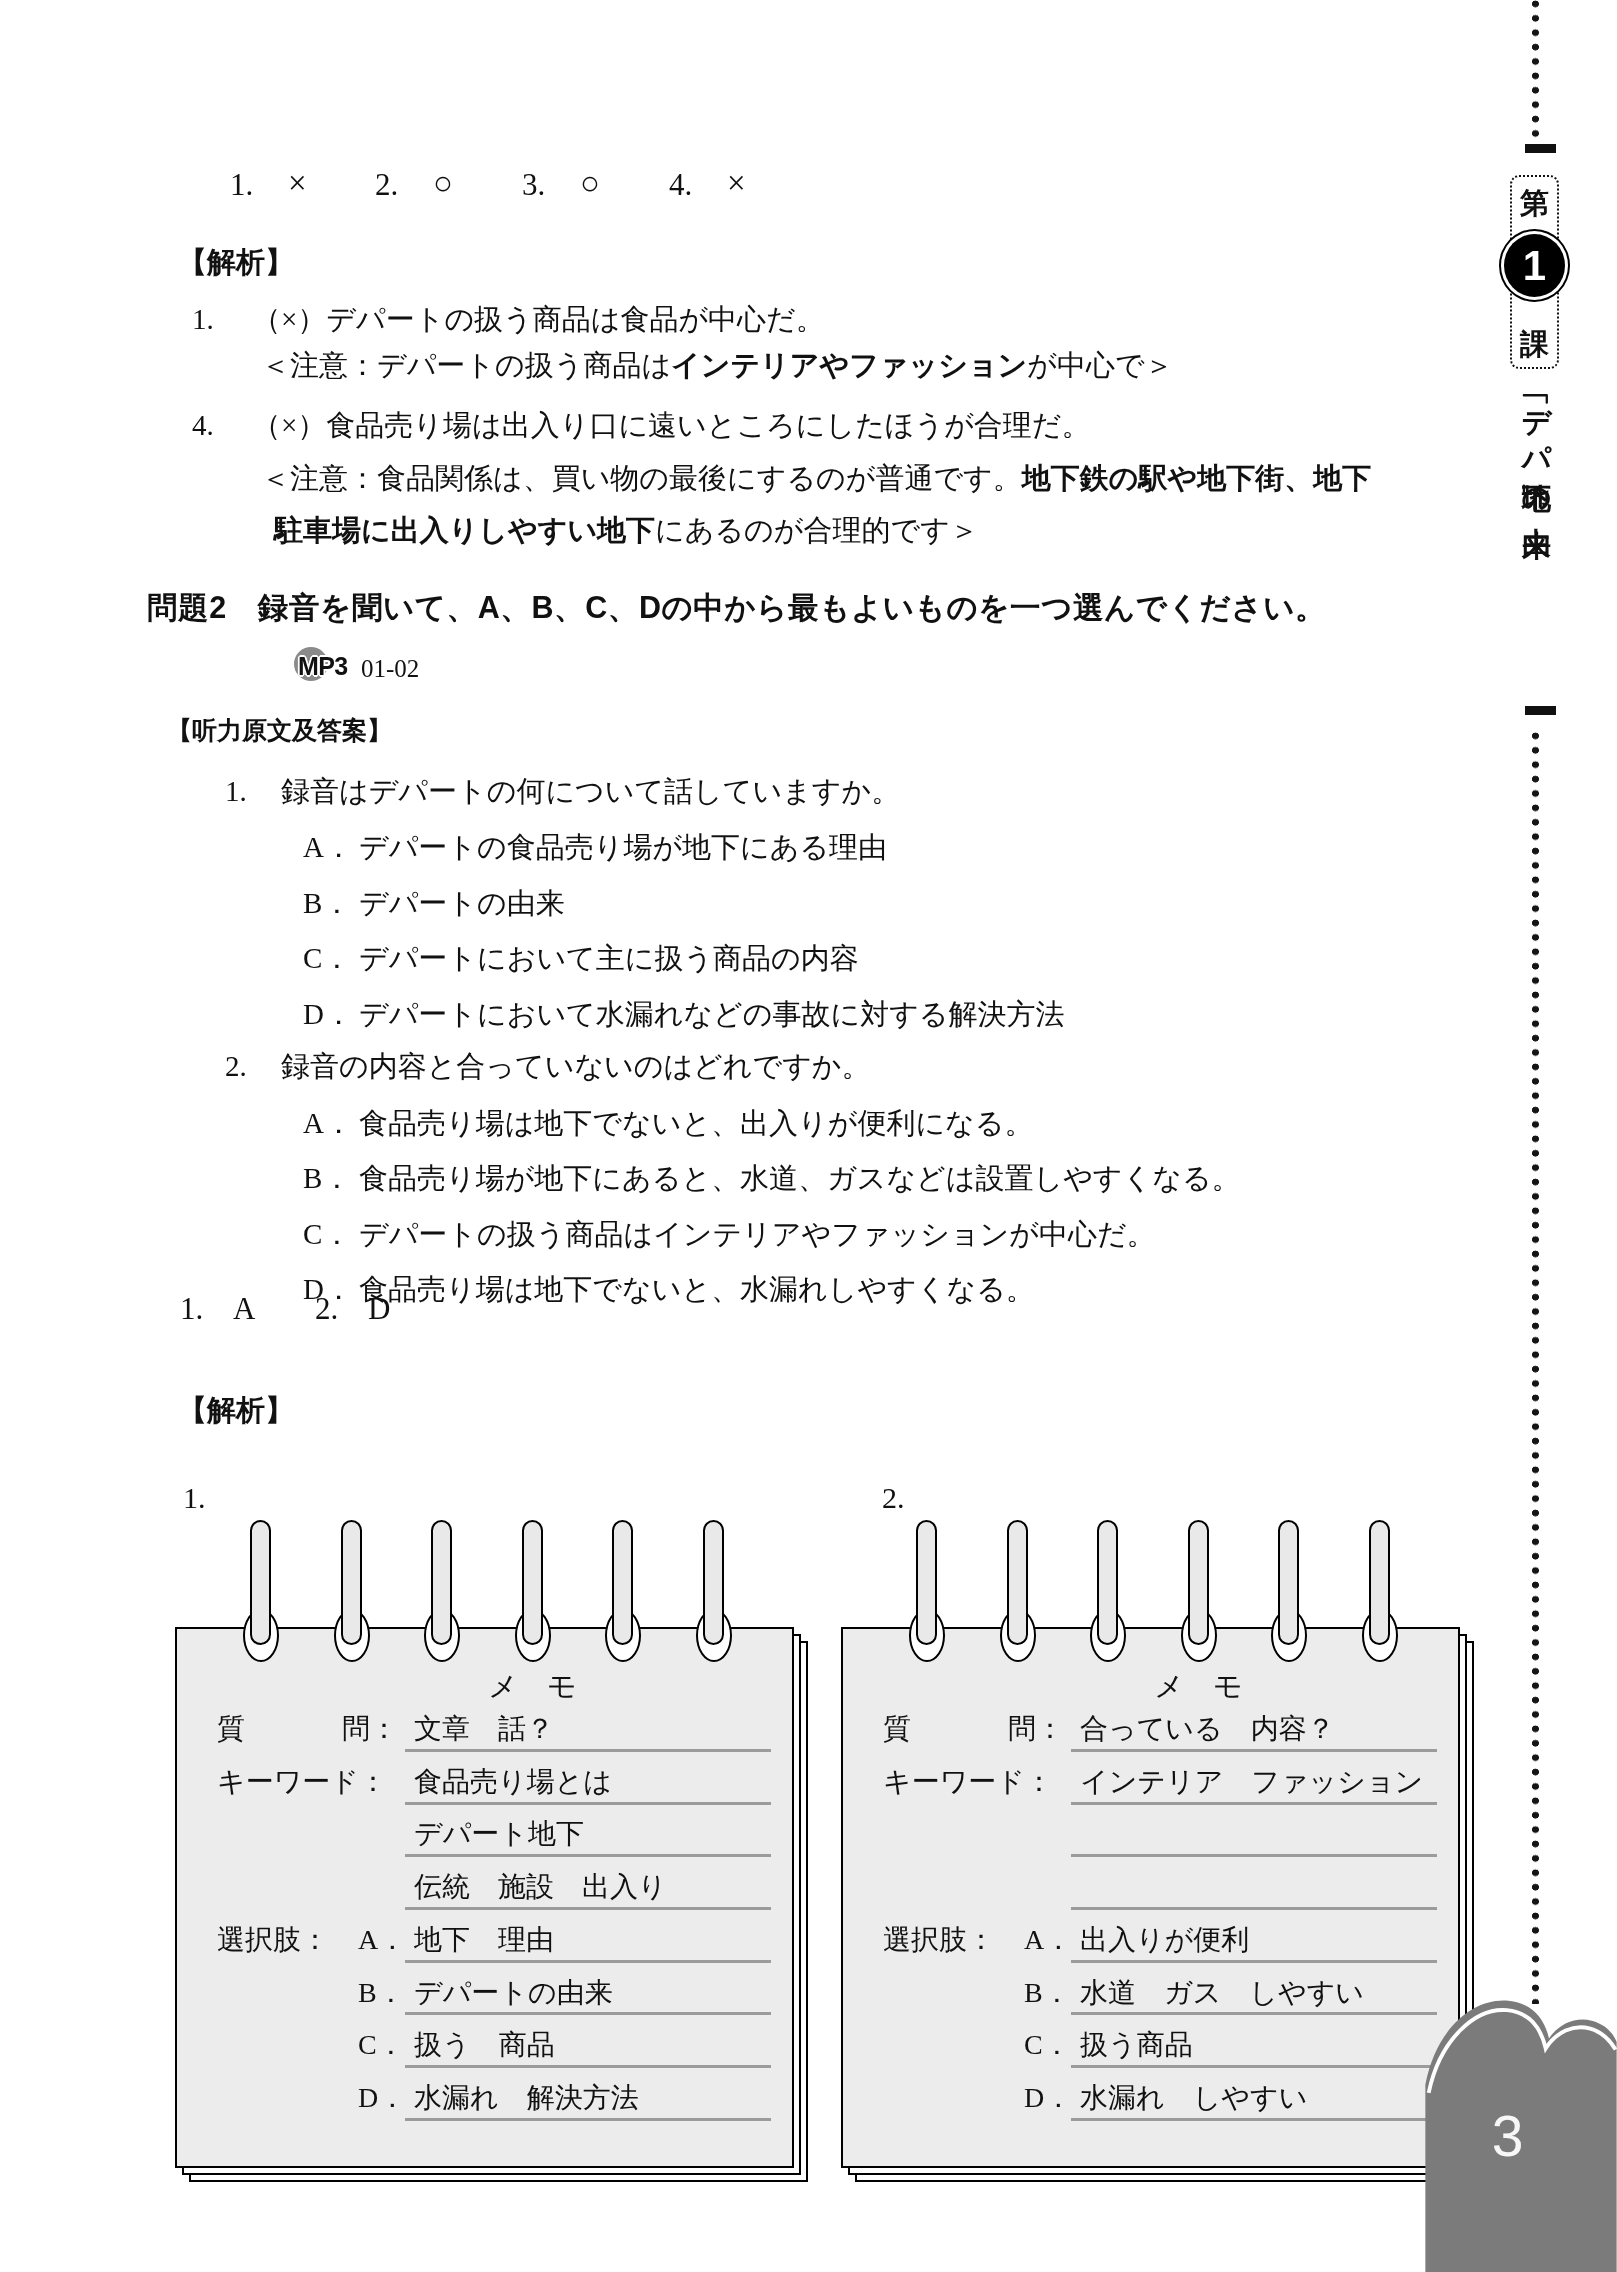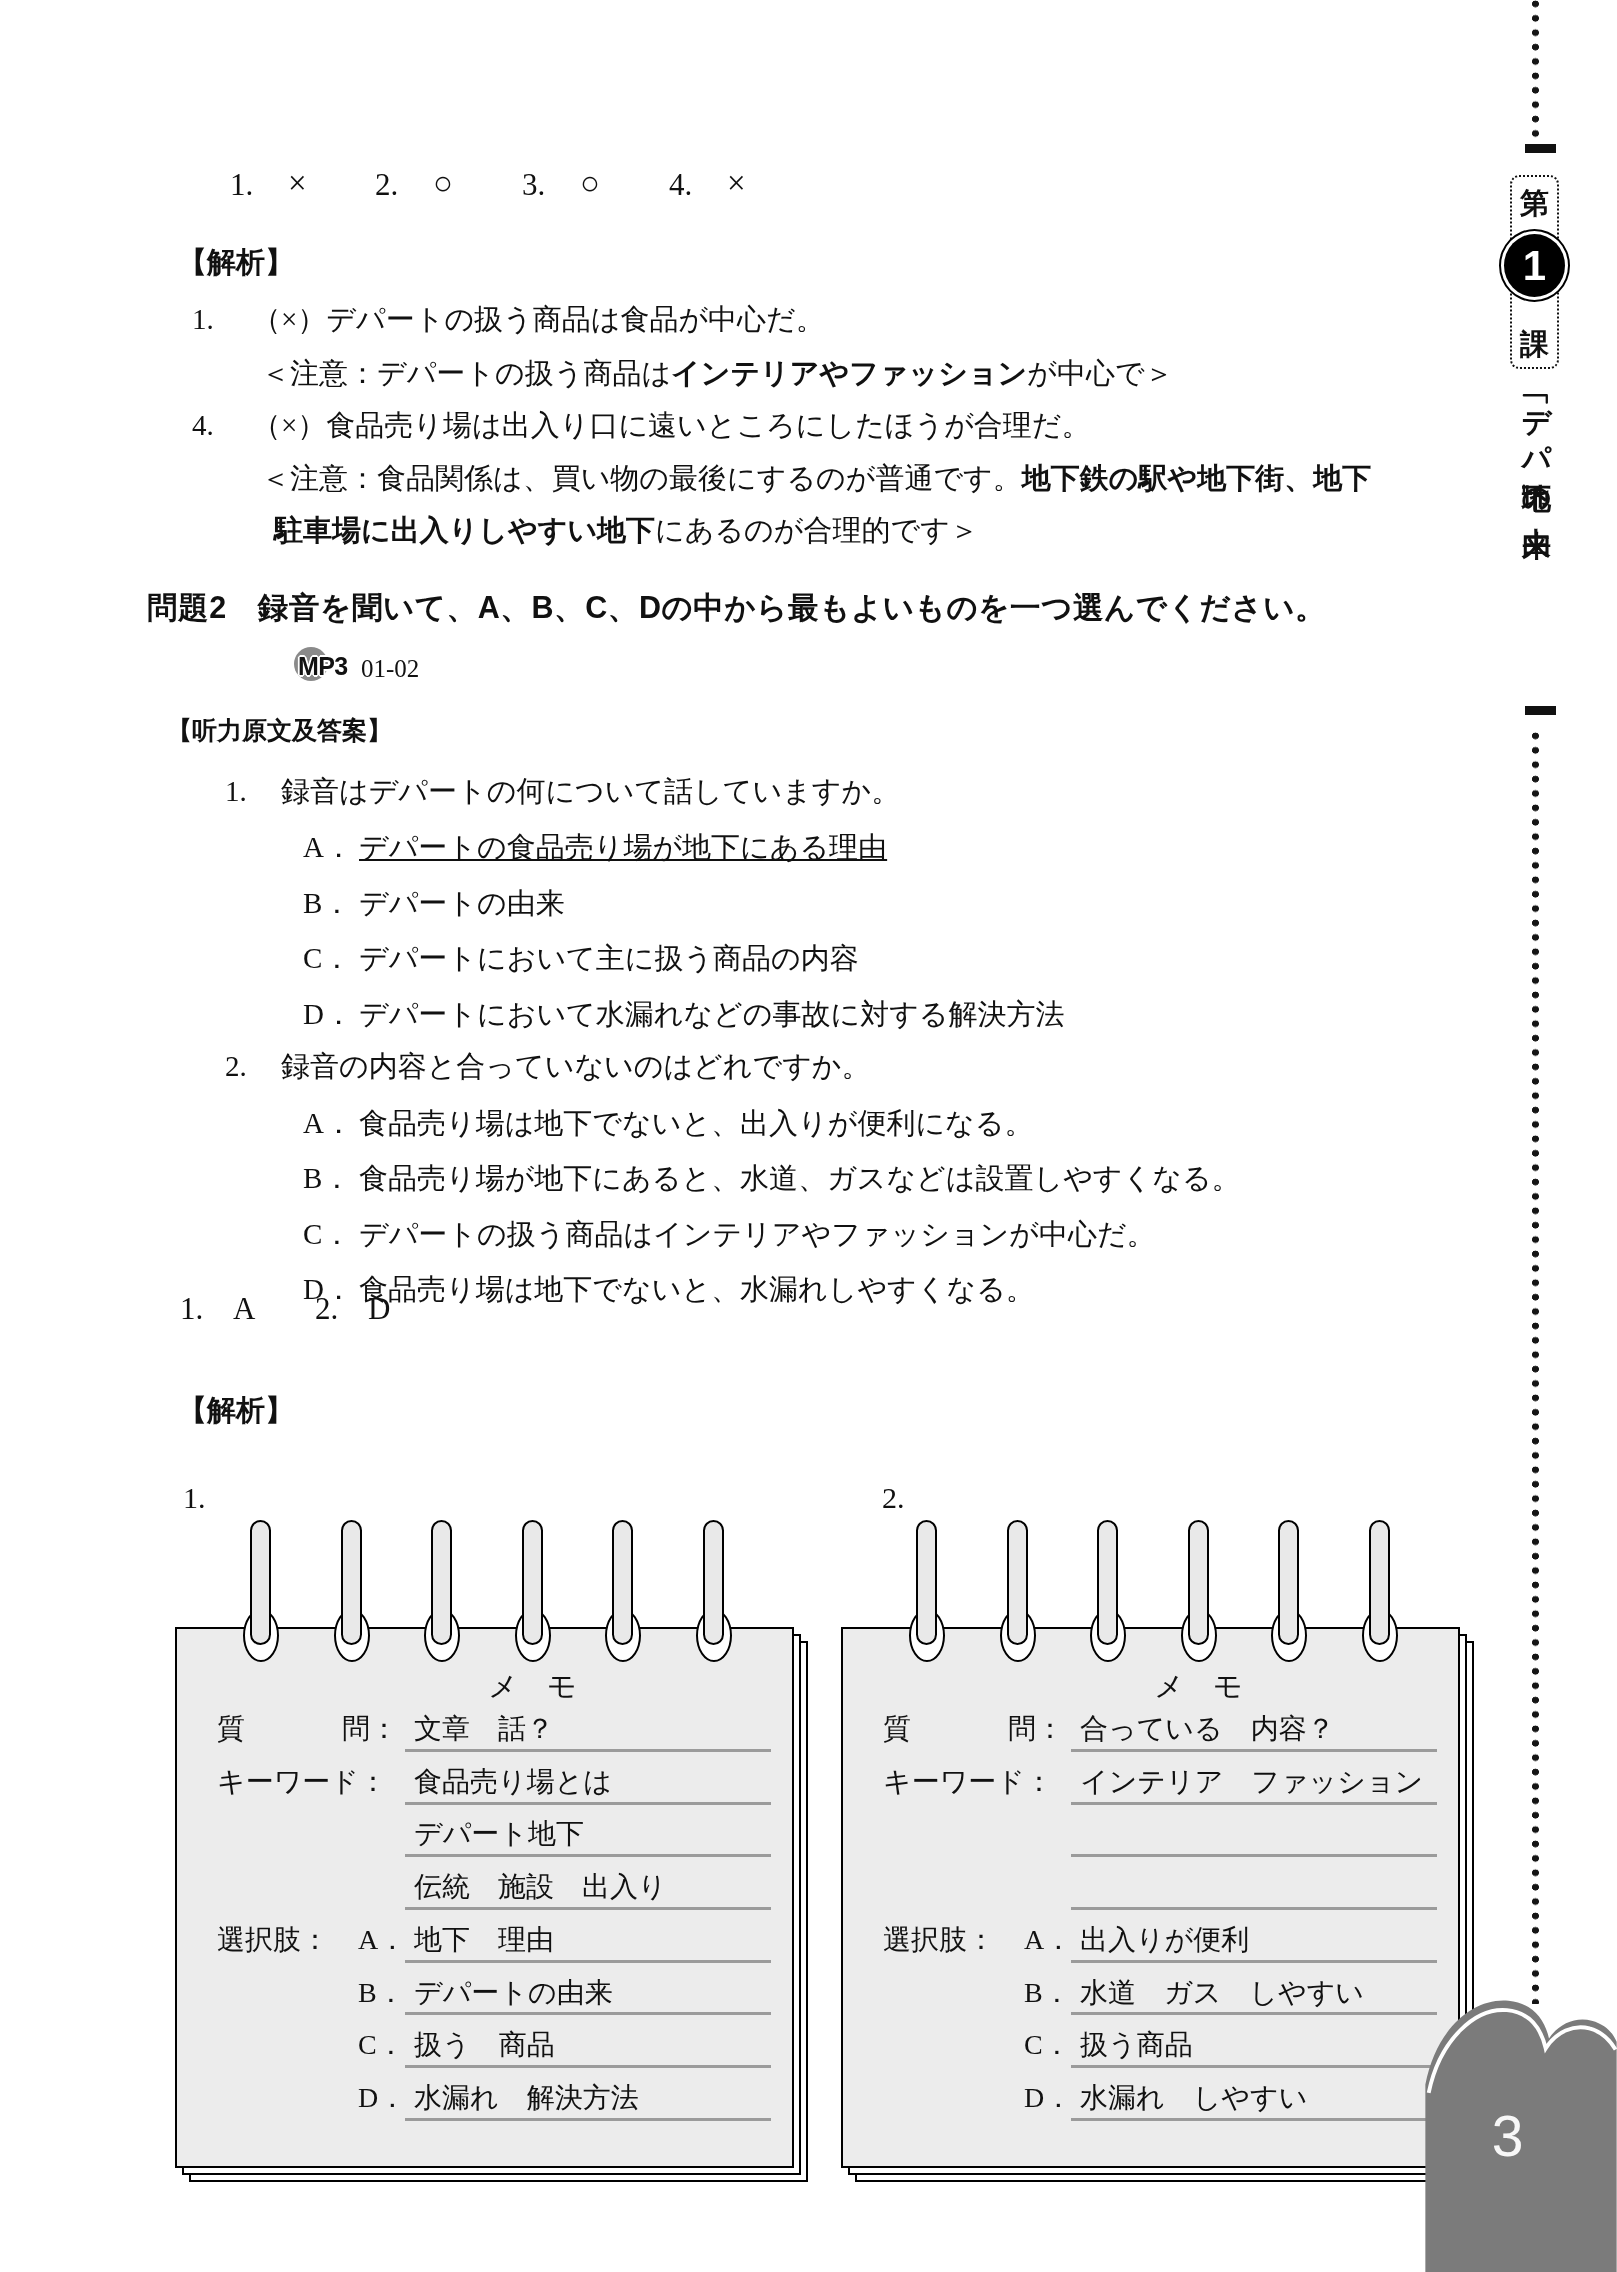--- a/index.html
+++ b/index.html
@@ -20,40 +20,40 @@
   #ansrow .n2{left:522px;} #ansrow .m2{left:580px;}
   #ansrow .n3{left:669px;} #ansrow .m3{left:727px;}
   #ansrow span{position:absolute;top:0;}
   #ansrow .mark{font-size:33px;top:-2.2px;}
 
   
   #kaiseki1{top:243px;left:178px;font-size:29px;}
   .bodyrow{font-size:29px;}
   .inum{display:inline-block;width:60px;}
   #it1{top:300px;left:192px;}
-  #it1n{top:354px;left:261px;}
+  #it1n{top:346px;left:261px;}
   #it4{top:406px;left:192px;}
   #it4n{top:459px;left:261px;}
   #it4n2{top:511px;left:274px;}
 
   
   #mondai2{top:588px;left:147px;font-size:30.5px;letter-spacing:0.6px;}
   #mp3circle{top:647px;left:294px;width:34px;height:34px;border-radius:50%;background:#8a8a8a;}
   #mp3label{top:652px;left:298px;font-size:25px;letter-spacing:-0.6px;
     text-shadow:-1.7px 0 0 #fff,1.7px 0 0 #fff,0 -1.7px 0 #fff,0 1.7px 0 #fff,-1.1px -1.1px 0 #fff,1.1px 1.1px 0 #fff,-1.1px 1.1px 0 #fff,1.1px -1.1px 0 #fff;}
   #mp3track{top:655px;left:361px;font-size:25px;}
 
   
   #listenhdr{top:714px;left:167px;font-size:25px;}
   .qrow .inum2{display:inline-block;width:56px;}
   #q1{top:772px;left:225px;}
   #q2{top:1047px;left:225px;}
   .opt{left:303px;}
   .olet{display:inline-block;width:56px;}
-  #q1o0{top:828px;text-decoration:underline;} #q1o1{top:884px;} #q1o2{top:939px;} #q1o3{top:995px;}
+  #q1o0{top:828px;} #q1o1{top:884px;} #q1o2{top:939px;} #q1o3{top:995px;}
   #q2o0{top:1104px;} #q2o1{top:1159px;} #q2o2{top:1215px;} #q2o3{top:1270px;}
   #ansrow2{top:1291px;left:0;width:1617px;height:44px;font-size:31px;}
   #ansrow2 span{position:absolute;top:0;}
   #ansrow2 .a0{left:180px;} #ansrow2 .b0{left:233px;}
   #ansrow2 .a1{left:315px;} #ansrow2 .b1{left:368px;}
 
   
   #kaiseki2{top:1391px;left:178px;font-size:29px;}
   #mlabel1{top:1481px;left:183px;font-size:30px;}
   #mlabel2{top:1481px;left:882px;font-size:30px;}

